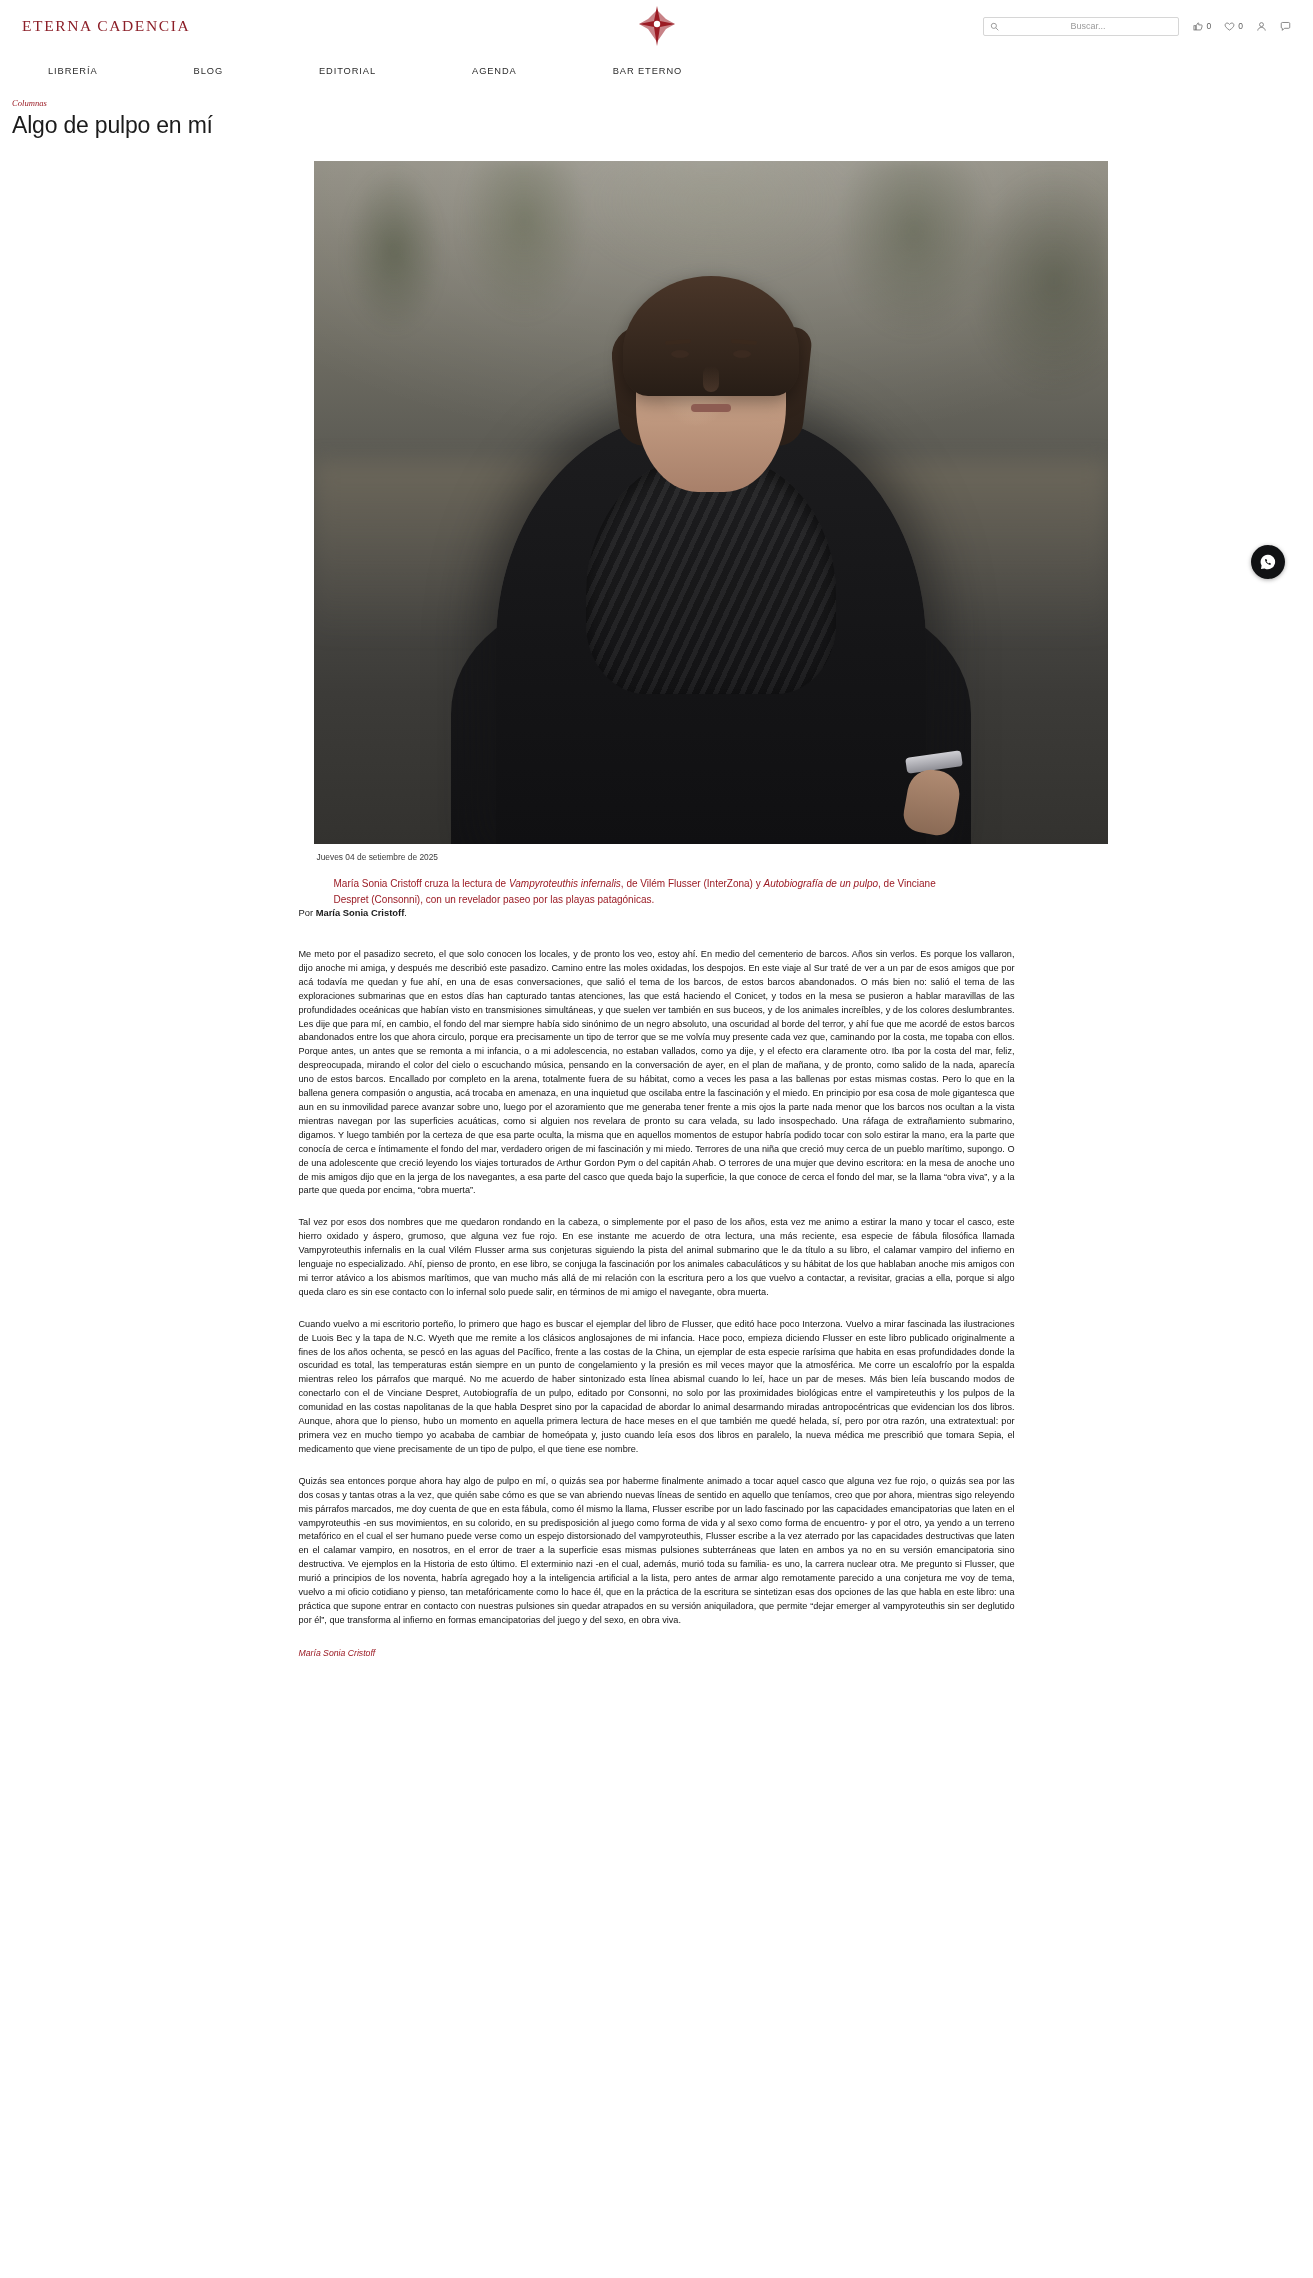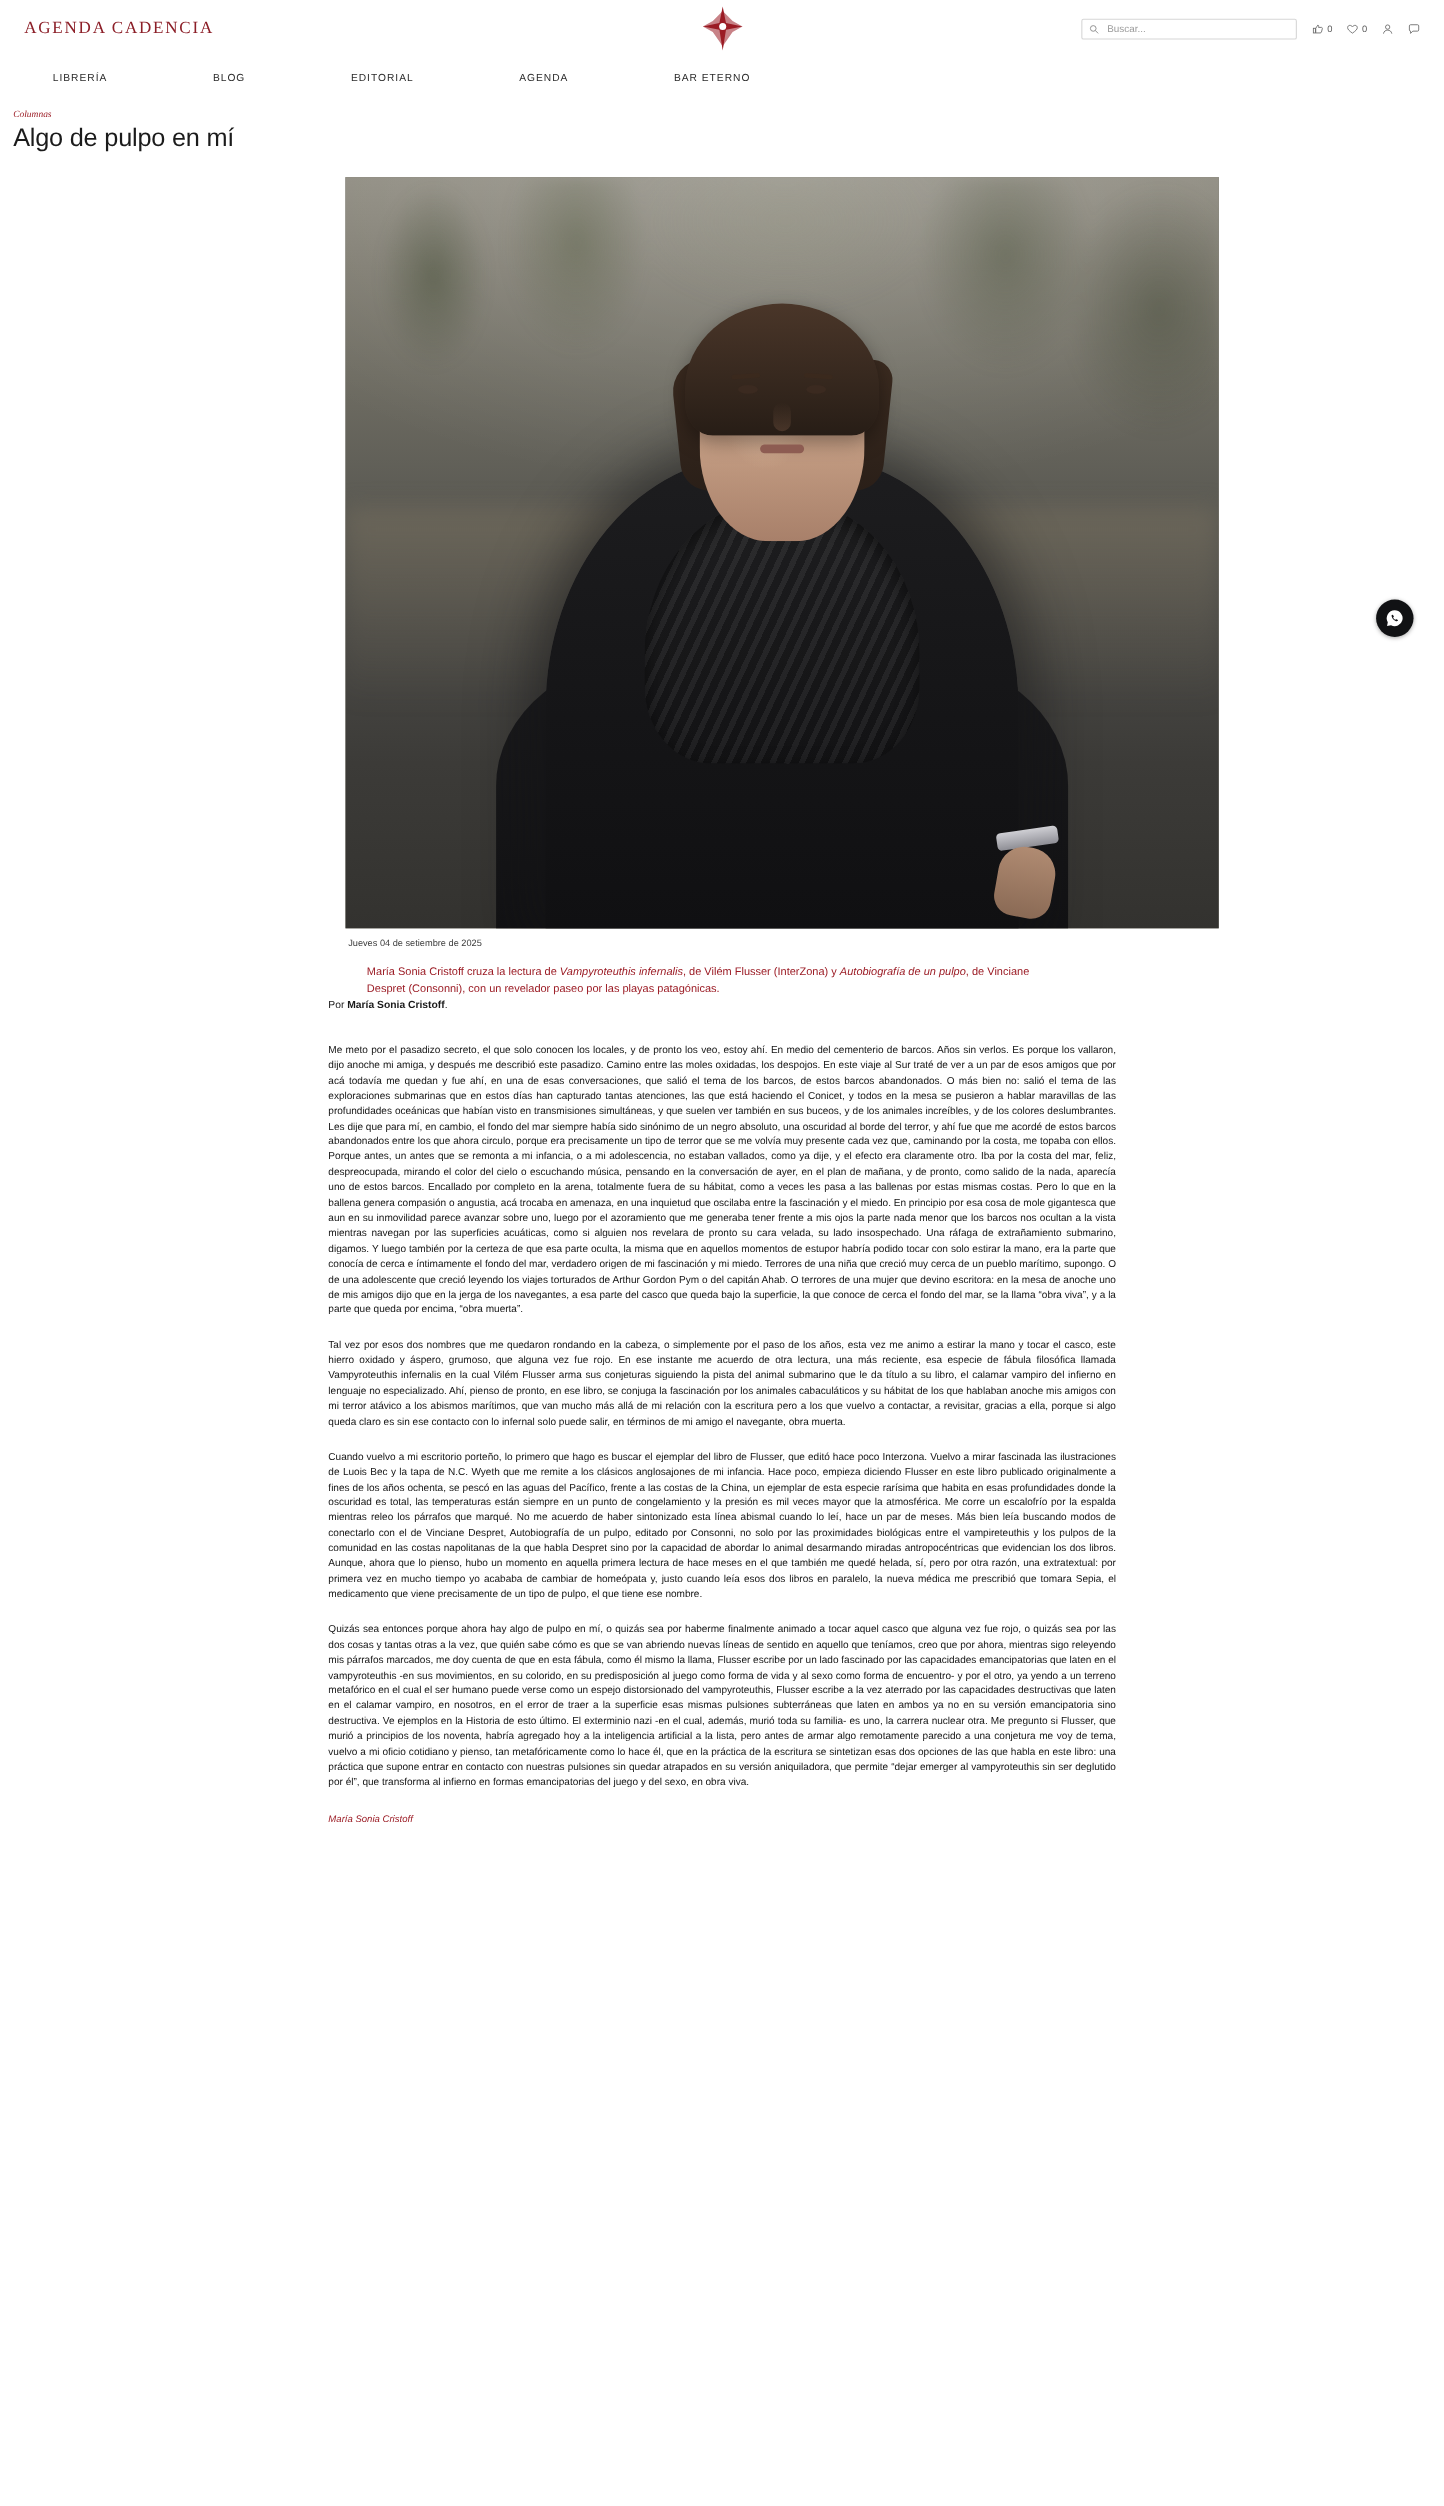--- a/index.html
+++ b/index.html
@@ -54,20 +54,21 @@
     background: #fff;
   }
   .search-box input {
     border: 0;
     outline: 0;
     font-size: 9px;
     font-family: "Liberation Sans", sans-serif;
     color: #555;
     width: 100%;
     background: transparent;
+    text-align: center;
   }
   .search-box input::placeholder { color: #9b9b9b; }
   .mini-ico {
     display: flex;
     align-items: center;
     gap: 3px;
     font-size: 8.5px;
     color: #5c5c5c;
   }
   .icon-row { display: flex; align-items: center; gap: 13px; }
@@ -284,21 +285,21 @@
     display: flex; align-items: center; justify-content: center;
     box-shadow: 0 1px 4px rgba(0,0,0,0.35);
   }
 
   svg { display: block; }
 </style>
 </head>
 <body>
 
 <div class="site-header">
-  <div class="brand">AGENDA CADENCIA</div>
+  <div class="brand">ETERNA CADENCIA</div>
 
   <div class="logo-star">
     <svg viewBox="0 0 44 44" width="44" height="44" aria-hidden="true">
       <g fill="#9b1b24">
         <path d="M22 2 L25 17 L40 20 L25 23 L22 42 L19 23 L4 20 L19 17 Z"></path>
         <path d="M22 6 L31 15 L40 20 L31 25 L22 38 L13 25 L4 20 L13 15 Z" opacity="0.55"></path>
         <circle cx="22" cy="20" r="3.2" fill="#ffffff"></circle>
       </g>
     </svg>
   </div>

